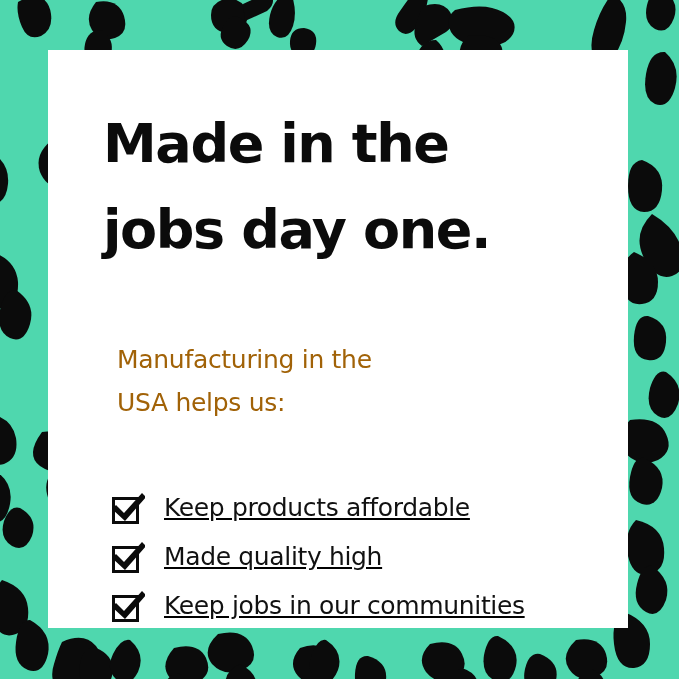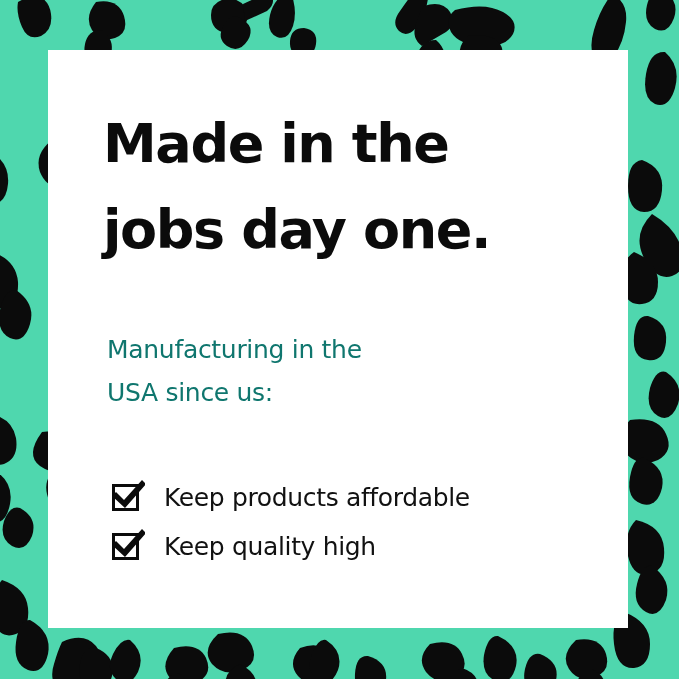--- a/index.html
+++ b/index.html
@@ -65,41 +65,42 @@
     width: 150px;
     height: 120px;
     margin-left: 14px;
     margin-bottom: 4px;
     flex: 0 0 auto;
   }
   .usa-badge svg { display: block; }
 
   
   .body-copy {
-    margin: 4px;
+    margin: 14px;
     padding-top: 52px;
     font-family: "DejaVu Sans", sans-serif;
     font-size: 25px;
     line-height: 43px;
     font-weight: 400;
-    color: #0f766e;
+    color: #a16207;
     letter-spacing: -0.3px;
   }
   .body-copy span { display: block; }
 
   
   .checklist {
     list-style: none;
     margin: 0;
     padding: 45px 0 0 8px;
   }
   .check-item {
     display: flex;
-    align-items: flex-end;
+    align-items: center;
     height: 49px;
+    text-decoration: underline;
   }
   .check-box {
     flex: 0 0 auto;
     width: 34px;
     height: 34px;
     margin-right: 19px;
   }
   .check-box svg { display: block; }
   .check-label {
     font-family: "DejaVu Sans", sans-serif;
@@ -191,38 +192,47 @@
 
     <div class="headline-row">
       <h1 class="headline">Made in the</h1>
 
     </div>
 
     <h1 class="headline headline-line2">jobs day one.</h1>
 
     <p class="body-copy">
       <span>Manufacturing in the</span>
-      <span>USA since us:</span>
+      <span>USA helps us:</span>
     </p>
 
     <ul class="checklist">
       <li class="check-item">
         <span class="check-box">
           <svg viewBox="0 0 34 34" xmlns="http://www.w3.org/2000/svg">
             <rect x="2.5" y="7.5" width="24" height="24" fill="none" stroke="#0B0B0B" stroke-width="3"></rect>
             <path d="M1 18 l4 -4 l8 8 l18 -20 l4 4 l-21 24 z" fill="#0B0B0B"></path>
           </svg>
         </span>
         <span class="check-label">Keep products affordable</span>
       </li>
       <li class="check-item">
         <span class="check-box">
           <svg viewBox="0 0 34 34" xmlns="http://www.w3.org/2000/svg">
             <rect x="2.5" y="7.5" width="24" height="24" fill="none" stroke="#0B0B0B" stroke-width="3"></rect>
             <path d="M1 18 l4 -4 l8 8 l18 -20 l4 4 l-21 24 z" fill="#0B0B0B"></path>
           </svg>
         </span>
-        <span class="check-label">Keep quality high</span>
+        <span class="check-label">Made quality high</span>
+      </li>
+      <li class="check-item">
+        <span class="check-box">
+          <svg viewBox="0 0 34 34" xmlns="http://www.w3.org/2000/svg">
+            <rect x="2.5" y="7.5" width="24" height="24" fill="none" stroke="#0B0B0B" stroke-width="3"></rect>
+            <path d="M1 18 l4 -4 l8 8 l18 -20 l4 4 l-21 24 z" fill="#0B0B0B"></path>
+          </svg>
+        </span>
+        <span class="check-label">Keep jobs in our communities</span>
       </li>
     </ul>
 
   </div>
 </div>
 
 </body></html>

